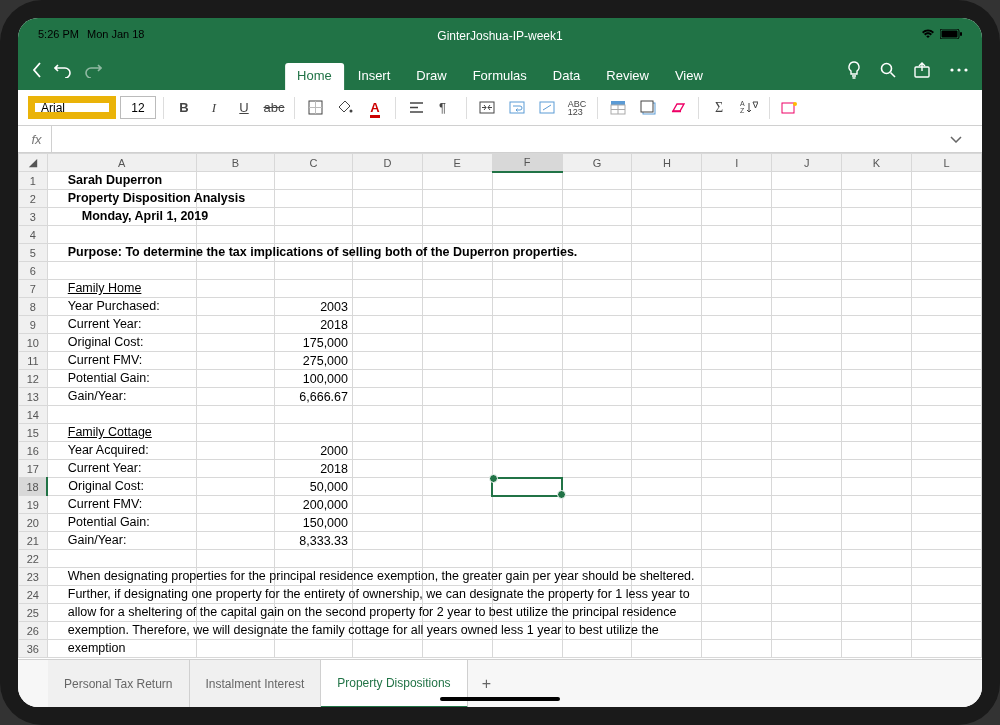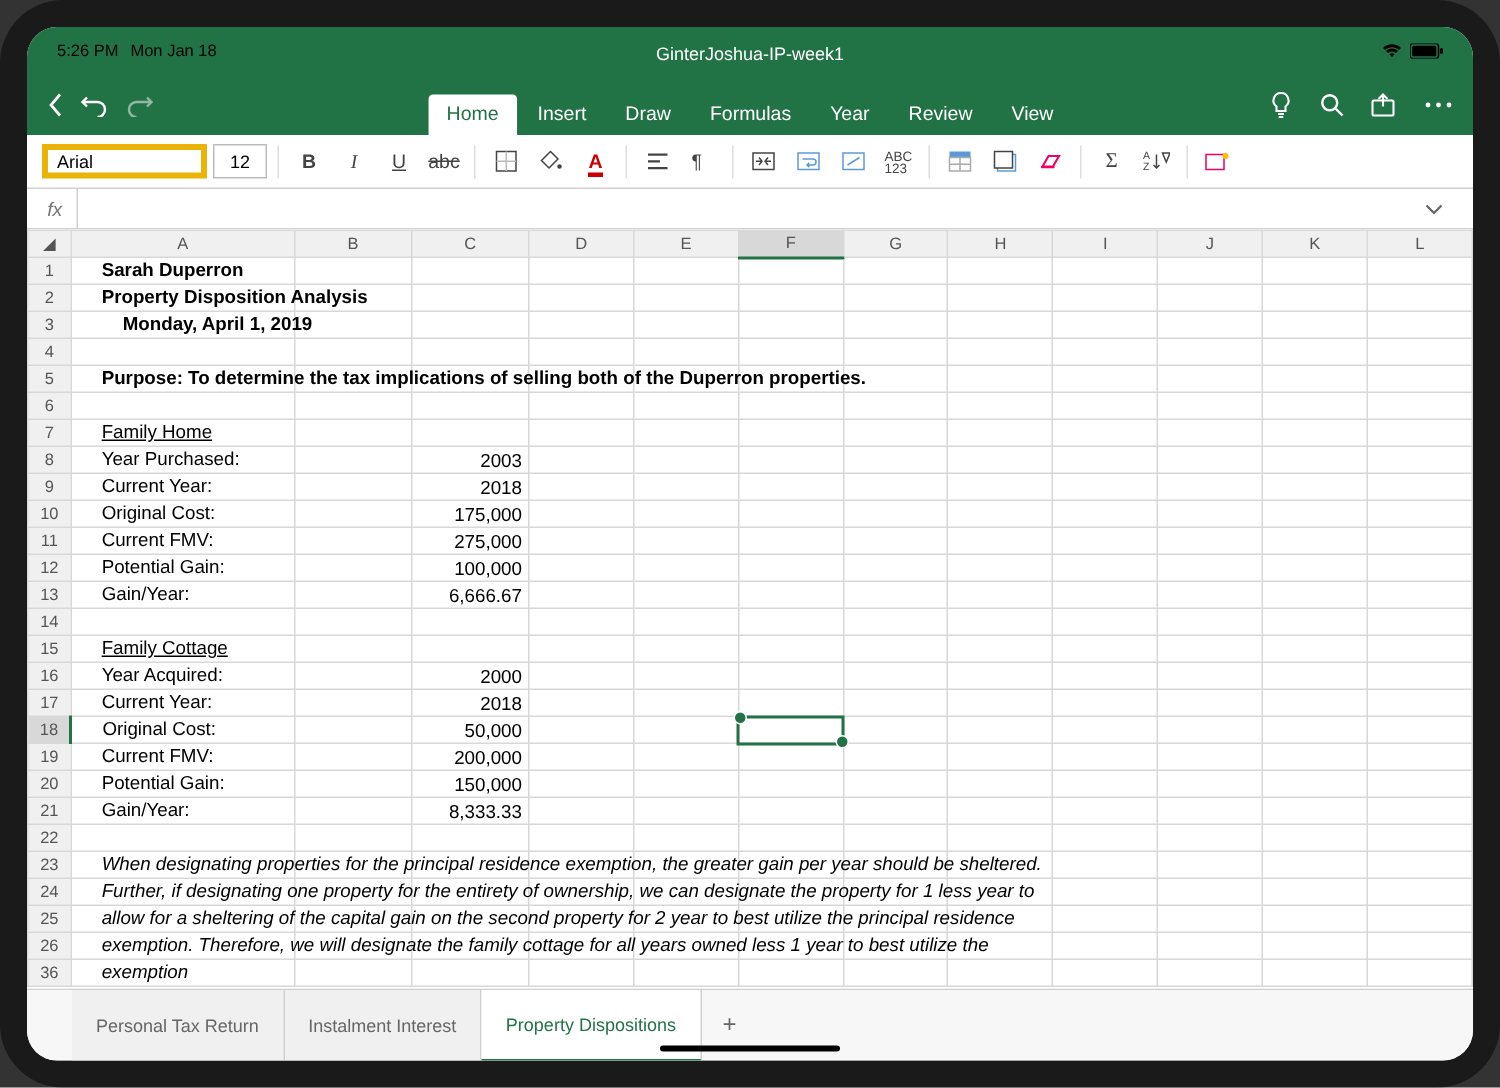--- a/index.html
+++ b/index.html
@@ -91,23 +91,23 @@
   .toolbar {
     background: #fff;
     border-bottom: 1px solid #d0d0d0;
     height: 36px;
     display: flex;
     align-items: center;
     padding: 0 10px;
     gap: 4px;
   }
   .font-name {
-    width: 110px;
+    width: 88px;
     height: 23px;
-    border: 4px solid #eab308;
+    border: 7px solid #eab308;
     padding: 0 6px;
     font-size: 12px;
     display:flex;
     align-items:center;
   }
   .font-size {
     width: 36px;
     height: 23px;
     border: 1px solid #bbb;
     padding: 0 5px;
@@ -184,21 +184,21 @@
   th.col-h.active { background: #d8d8d8; border-bottom: 2px solid #217346;}
   th.row-h.active { background: #d8d8d8; border-right: 2px solid #217346;}
   .colA { width: 145px; }
   .colB { width: 76px; }
   .colC { width: 76px; }
   .colOther { width: 68px; }
   td { text-align: left; position:relative; vertical-align: middle;}
   td.num { text-align: right; margin-left: 24px; }
   .oflow { position:absolute; left:20px; top:1px; white-space:nowrap; z-index:1; }
   .bold { font-weight: bold; }
-  .italic { font-style: italic; }
+  .italic { }
   .underline { text-decoration: underline; }
   .selected-cell {
     outline: 2px solid #217346;
     outline-offset: -1px;
     position: relative;
   }
   .selected-cell::before, .selected-cell::after {
     content:''; position:absolute; width:7px; height:7px; background:#217346; border-radius:50%; border:1px solid #fff;
   }
   .selected-cell::before { top:-4px; left:-4px; }
@@ -277,21 +277,21 @@
             <svg width="18" height="16" viewBox="0 0 18 16">
               <path d="M14 3 L17 6 L14 9 M17 6 H7 A5 5 0 0 0 7 16" stroke="#fff" stroke-width="1.6" fill="none"></path>
             </svg>
           </span>
       </div>
       <div class="ribbon-tabs">
         <div class="ribbon-tab active">Home</div>
         <div class="ribbon-tab">Insert</div>
         <div class="ribbon-tab">Draw</div>
         <div class="ribbon-tab">Formulas</div>
-        <div class="ribbon-tab">Year</div>
+        <div class="ribbon-tab">Data</div>
         <div class="ribbon-tab">Review</div>
         <div class="ribbon-tab">View</div>
       </div>
       <div class="ribbon-right">
         <span class="ribbon-icon">
             <svg width="16" height="18" viewBox="0 0 16 18">
               <path d="M8 1 A5 5 0 0 1 11 10 L11 13 H5 L5 10 A5 5 0 0 1 8 1 M6 15 H10 M6.5 17 H9.5" stroke="#fff" stroke-width="1.4" fill="none"></path>
             </svg>
           </span>
         <span class="ribbon-icon">

